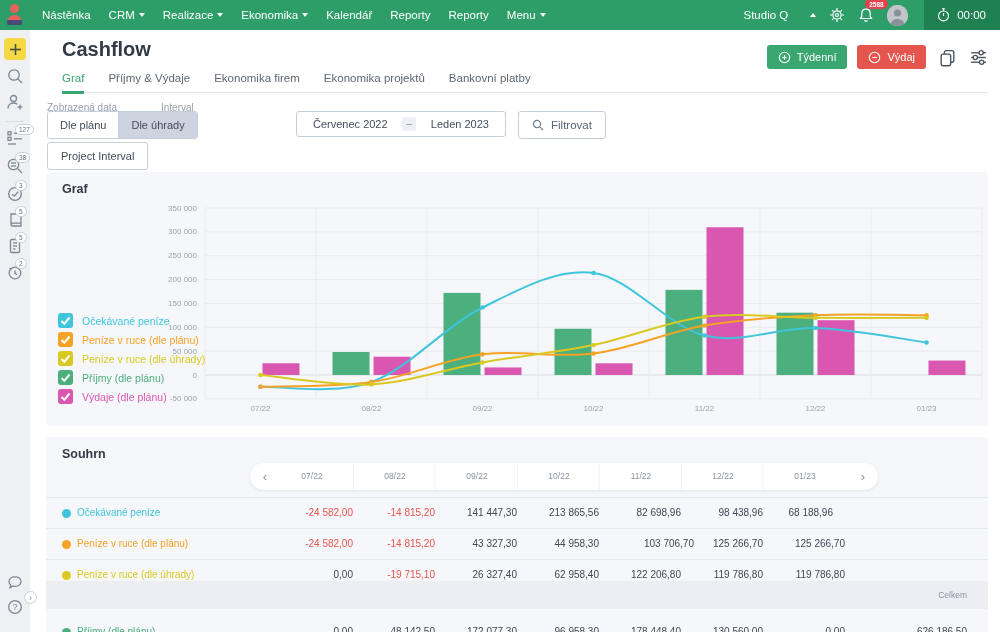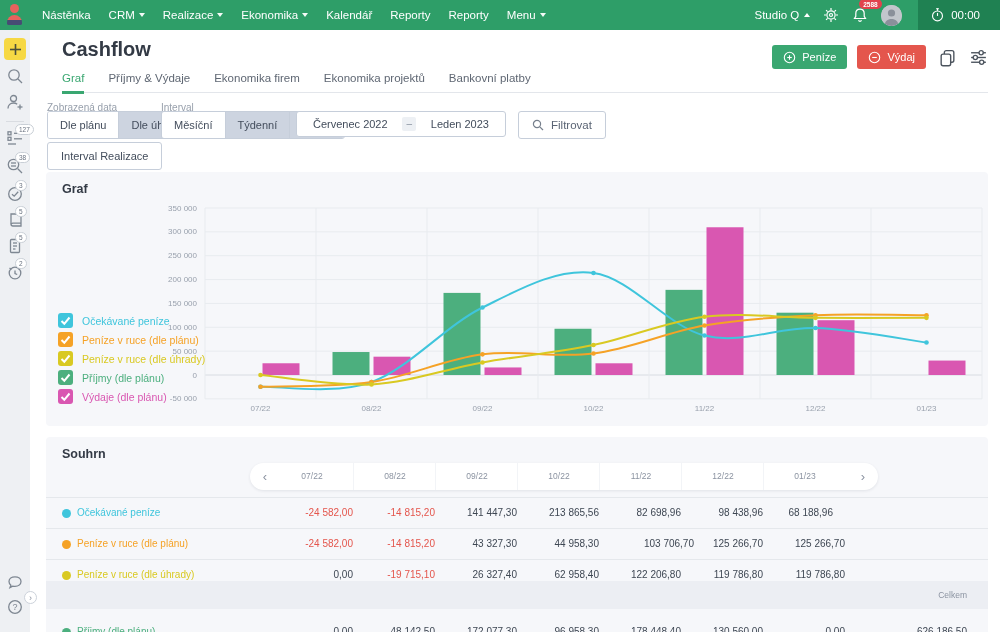--- a/index.html
+++ b/index.html
@@ -9,27 +9,27 @@
   .topbar{position:absolute;top:0;left:0;width:1000px;height:30px;background:#2E9E68;display:flex;align-items:center;z-index:6}
   .brand{width:30px;height:30px;position:relative;flex:0 0 auto}
   .brand .head{position:absolute;left:10px;top:4px;width:9px;height:9px;border-radius:50%;background:#E8625D}
   .brand .bod{position:absolute;left:7px;top:15px;width:15px;height:10px;border-radius:8px 8px 2px 2px;
       background:linear-gradient(180deg,#E8625D 52%,#474C74 53%)}
   .nav{display:flex;gap:18px;margin-left:12px;align-items:center}
   .nav-item{color:#fff;font-size:11.5px;display:flex;align-items:center;gap:4px;white-space:nowrap;cursor:default}
   .caret-down{width:0;height:0;border-left:3.5px solid transparent;border-right:3.5px solid transparent;border-top:4px solid #fff;opacity:.95}
   .caret-up{width:0;height:0;border-left:3.5px solid transparent;border-right:3.5px solid transparent;border-bottom:4px solid #fff}
   .top-right{margin-left:auto;display:flex;align-items:center;gap:13px;height:30px}
-  .workspace{color:#fff;font-size:11.5px;display:flex;gap:5px;align-items:center}
+  .workspace{color:#fff;font-size:11.5px;display:flex;gap:22px;align-items:center}
   .tb-icon{display:flex;align-items:center}
   .bell-wrap{position:relative;display:flex}
   .bell-badge{position:absolute;left:7px;top:-8px;background:#E2434E;color:#fff;font-size:6.5px;font-weight:bold;
       padding:1.5px 4px;border-radius:7px;line-height:7px}
   .avatar{width:21px;height:21px;border-radius:50%;overflow:hidden;background:#C9CCD1;display:flex}
-  .timer{background:#1F8152;height:30px;display:flex;align-items:center;gap:6px;padding:0 20px 0 12px;color:#fff;font-size:11.5px;margin-left:3px}
+  .timer{background:#1F8152;height:30px;display:flex;align-items:center;gap:6px;padding:0 14px 0 12px;color:#fff;font-size:11.5px;margin-left:3px}
   
   .sidebar{position:absolute;left:0;top:30px;width:30px;height:602px;background:#EEF0F3;z-index:5}
   .sb-item{position:absolute;left:6px;width:18px;height:18px}
   .sb-item svg{display:block}
   .sb-badge{position:absolute;left:9px;top:-5px;background:#fff;border:1px solid #C9CFD6;border-radius:7px;
       font-size:6.5px;color:#6A7380;padding:1px 3px;line-height:7px;white-space:nowrap}
   .add-btn{position:absolute;left:4px;top:8px;width:22px;height:22px;background:#F6D844;border-radius:4px;
       display:flex;align-items:center;justify-content:center}
   .sb-divider{position:absolute;left:6px;top:91px;width:18px;border-top:1px solid #D9DCE1}
   .expand-btn{position:absolute;left:24px;top:591px;width:13px;height:13px;border-radius:50%;background:#fff;
@@ -250,21 +250,21 @@
 <main class="main">
   <h1 class="page-title">Cashflow</h1>
 
   <div class="actions">
     <button class="btn btn-green">
       <svg width="13" height="13" viewBox="0 0 13 13" fill="none" stroke="#fff" stroke-width="1.1">
         <circle cx="6.5" cy="6.5" r="5.2"></circle>
           <line x1="6.5" y1="4.2" x2="6.5" y2="8.8"></line>
           <line x1="4.2" y1="6.5" x2="8.8" y2="6.5"></line>
       </svg>
-      <span>Peníze</span>
+      <span>Týdenní</span>
     </button>
     <button class="btn btn-red">
       <svg width="13" height="13" viewBox="0 0 13 13" fill="none" stroke="#fff" stroke-width="1.1">
         <circle cx="6.5" cy="6.5" r="5.2"></circle>
           <line x1="4.2" y1="6.5" x2="8.8" y2="6.5"></line>
       </svg>
       <span>Výdaj</span>
     </button>
     <button class="icon-btn">
       <svg width="19" height="19" viewBox="0 0 18 18" fill="none" stroke="#4C545E" stroke-width="1.3">
@@ -292,38 +292,33 @@
       <span class="tab">Bankovní platby</span>
     </div>
 
   <div class="filters">
     <span class="f-label" style="left:17px;top:0">Zobrazená data</span>
     <div class="seg-group" style="left:17px;top:9px" id="seg-displayed">
         <span class="seg active">Dle plánu</span>
         <span class="seg">Dle úhrady</span>
       </div>
     <span class="f-label" style="left:131px;top:0">Interval</span>
-    <div class="seg-group" style="left:131px;top:9px" id="seg-interval">
-        <span class="seg active">Měsíční</span>
-        <span class="seg">Týdenní</span>
-        <span class="seg">Denní</span>
-      </div>
     <div class="datebox">
       <span>Červenec 2022</span>
       <span class="date-sep">–</span>
       <span>Leden 2023</span>
     </div>
     <button class="btn-filter">
       <svg width="12" height="12" viewBox="0 0 12 12" fill="none" stroke="#77808D" stroke-width="1.2">
         <circle cx="5" cy="5" r="3.6"></circle>
           <line x1="7.8" y1="7.8" x2="11" y2="11"></line>
       </svg>
       <span>Filtrovat</span>
     </button>
-    <button class="btn-project">Interval Realizace</button>
+    <button class="btn-project">Project Interval</button>
   </div>
 
   <section class="card" id="graf-card">
     <svg id="chart-svg" width="942" height="254" viewBox="0 0 942 254">
         <line x1="159" y1="36" x2="936" y2="36" stroke="#E8EBEF" stroke-width="1"></line>
         <text x="151" y="38.5" text-anchor="end" font-size="8" fill="#99A1AD">350 000</text>
         <line x1="159" y1="59.85714285714286" x2="936" y2="59.85714285714286" stroke="#E8EBEF" stroke-width="1"></line>
         <text x="151" y="62.35714285714286" text-anchor="end" font-size="8" fill="#99A1AD">300 000</text>
         <line x1="159" y1="83.71428571428572" x2="936" y2="83.71428571428572" stroke="#E8EBEF" stroke-width="1"></line>
         <text x="151" y="86.21428571428572" text-anchor="end" font-size="8" fill="#99A1AD">250 000</text>

